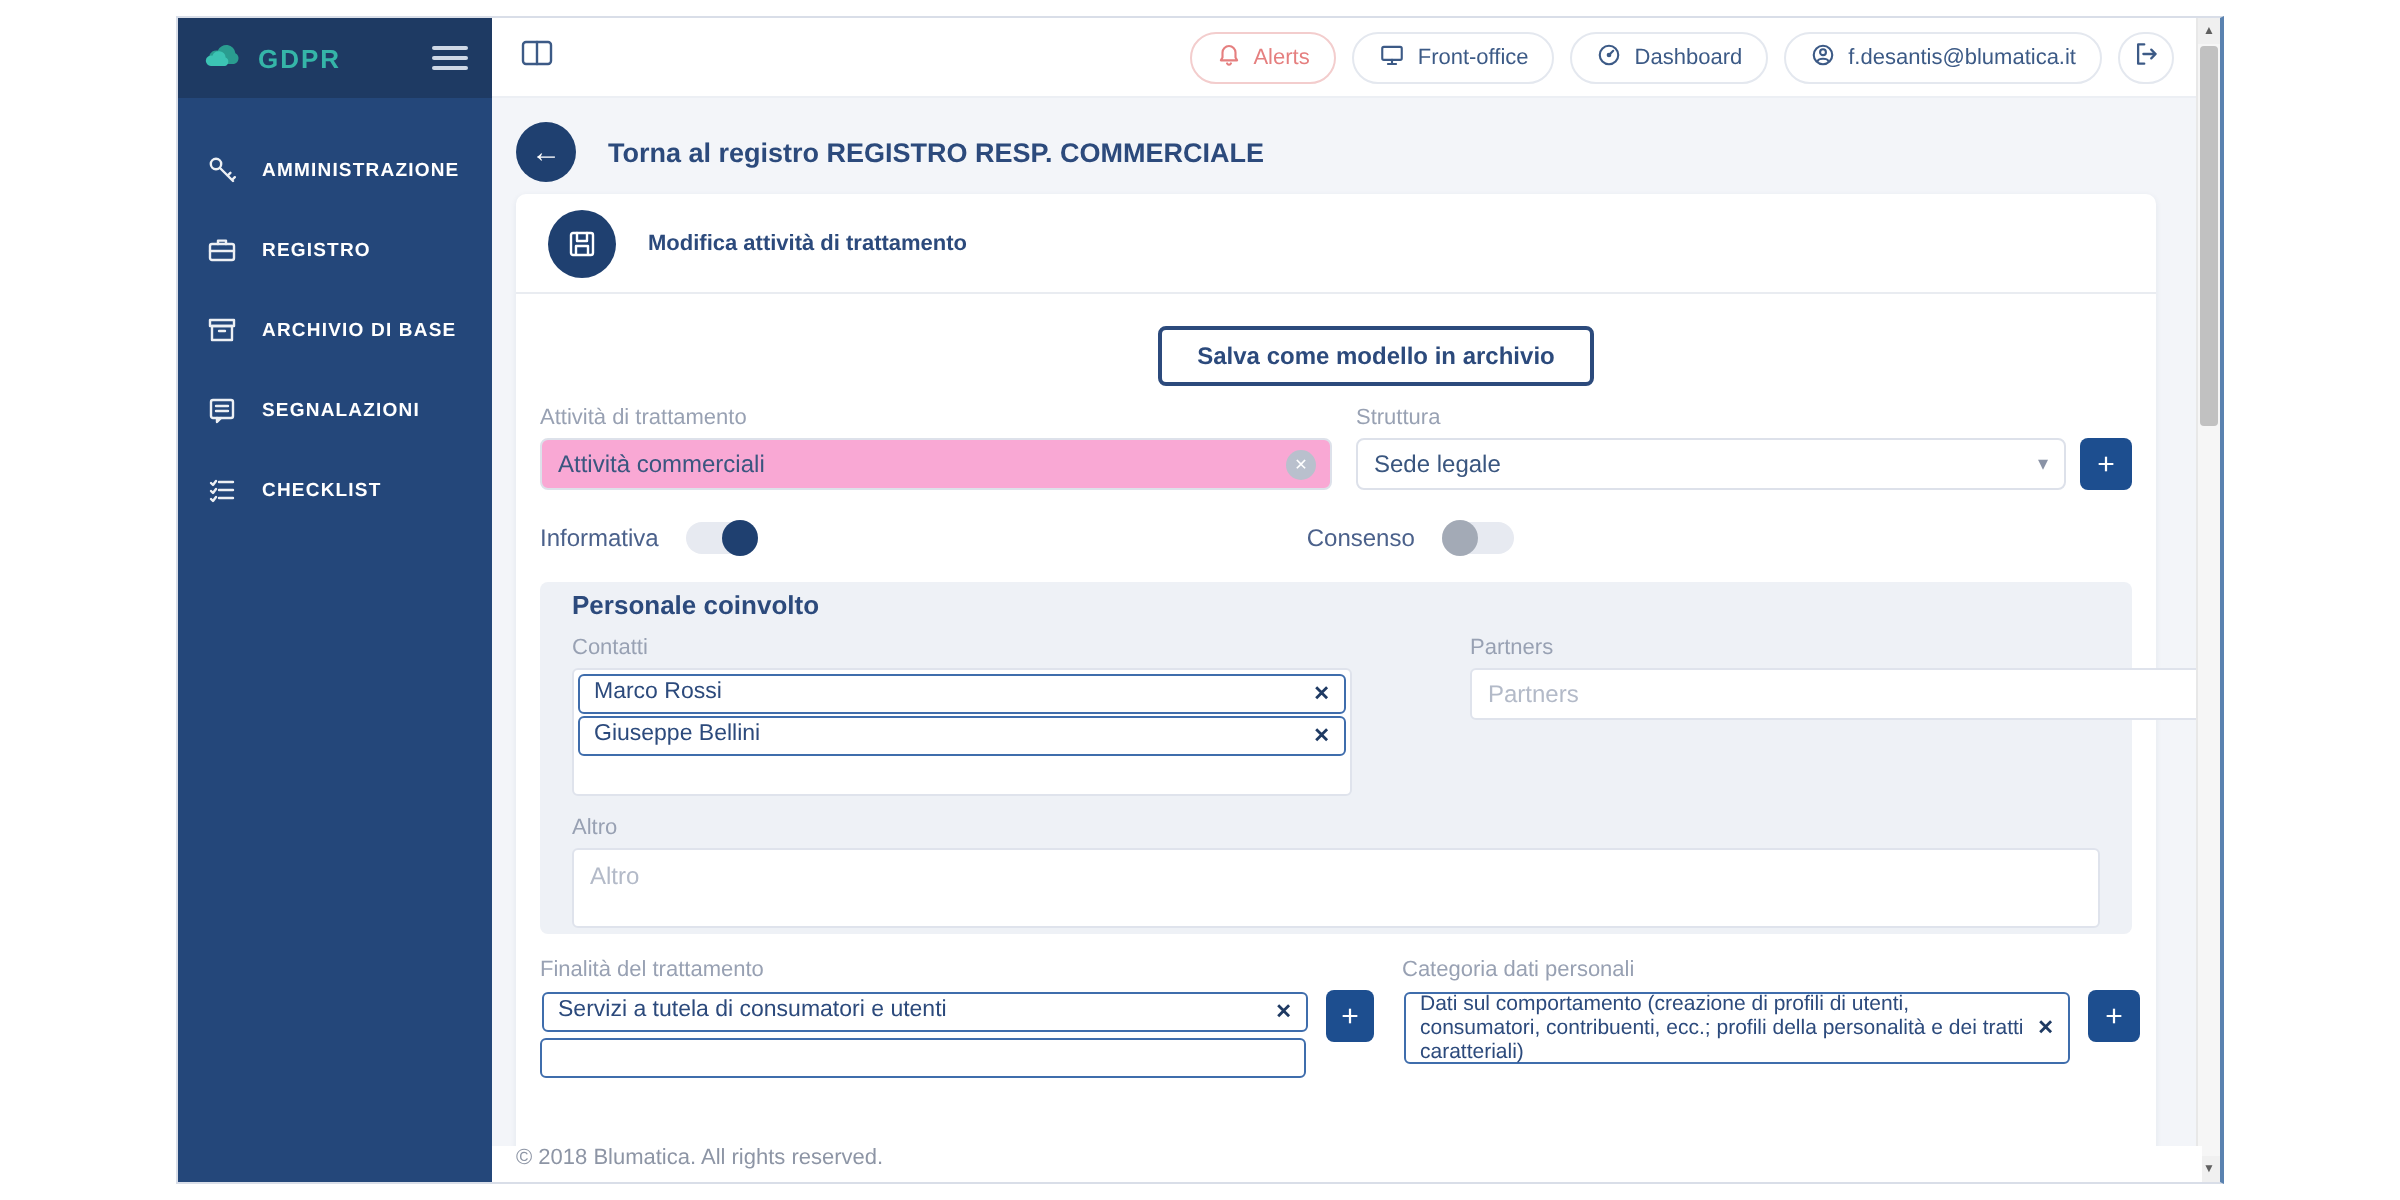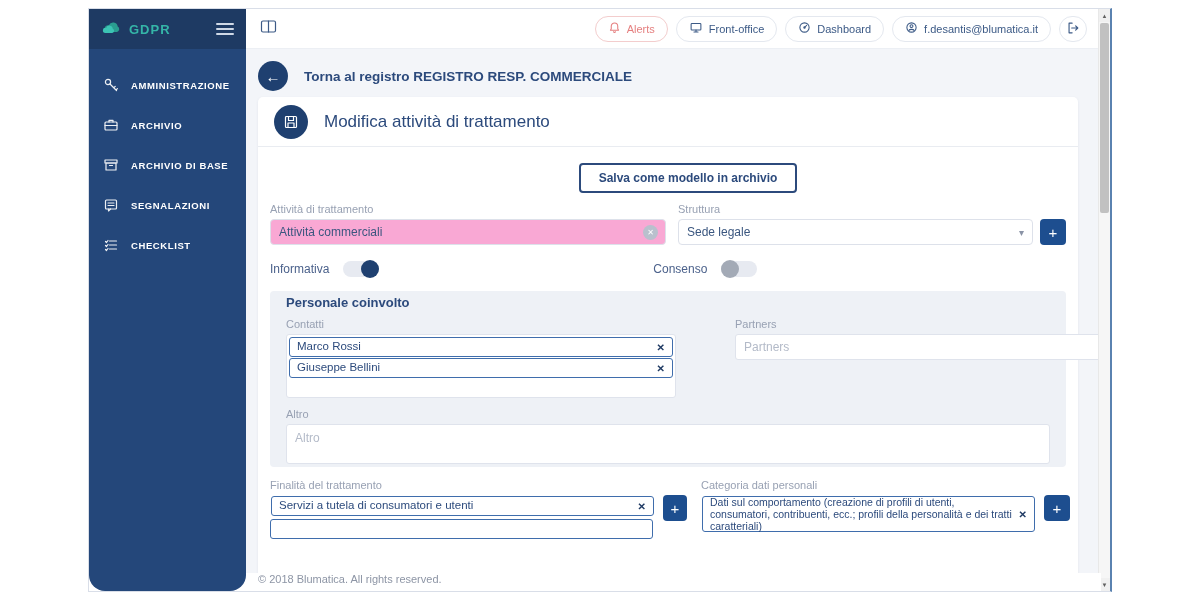--- a/index.html
+++ b/index.html
@@ -2,21 +2,21 @@
 <html><head>
 <meta charset="utf-8">
 <style>
   * { margin:0; padding:0; box-sizing:border-box; }
   html,body { width:1200px; height:600px; background:#ffffff; font-family:"Liberation Sans", sans-serif; }
 
   .frame { position:absolute; left:88px; top:8px; width:1024px; height:584px; background:#ffffff;
            border:1px solid #d9dee8; border-right:2px solid #5a82b0; overflow:hidden; }
 
   
-  .sidebar { position:absolute; left:0; top:0; width:157px; height:100%; background:#24477a;border-radius:16px; }
+  .sidebar { position:absolute; left:0; top:0; width:157px; height:100%; background:#24477a; }
   .sidebar-header { height:40px; background:#1e3a63; display:flex; align-items:center; padding:0 12px; }
   .logo-wrap { display:flex; align-items:center; gap:6px; flex:1; }
   .brand-text { color:#35b5a8; font-size:13px; font-weight:700; letter-spacing:1px; }
   .hamburger { width:18px; display:flex; flex-direction:column; gap:3px; cursor:pointer; }
   .hamburger span { display:block; height:2px; background:#cfd8e6; border-radius:1px; }
   .nav { padding-top:16px; }
   .nav-item { display:flex; align-items:center; gap:12px; padding:12px 14px; cursor:pointer; }
   .nav-item .nav-label { color:#ffffff; font-size:9.5px; font-weight:700; letter-spacing:.6px; }
   .nav-icon svg { display:block; }
 
@@ -34,21 +34,21 @@
 
   .back-row { position:absolute; left:12px; top:12px; display:flex; align-items:center; gap:16px; }
   .back-btn { width:30px; height:30px; border-radius:50%; background:#1f4070; color:#fff; display:flex;
               align-items:center; justify-content:center; font-size:15px; cursor:pointer; }
   .back-label { font-size:13.5px; font-weight:700; color:#2c4a7c; }
 
   .card { position:absolute; left:12px; top:48px; width:820px; height:620px; background:#ffffff;
           border-radius:5px; box-shadow:0 1px 3px rgba(40,60,100,.08); }
   .card-header { display:flex; align-items:center; gap:16px; padding:8px 16px; height:50px; border-bottom:1px solid #e9ecf1; }
   .card-header-icon { width:34px; height:34px; border-radius:50%; background:#1f4070; display:flex; align-items:center; justify-content:center; }
-  .card-title { font-size:17px; font-weight:400; color:#2c4a7c; }
+  .card-title { font-size:11px; font-weight:700; color:#2c4a7c; }
 
   .save-row { display:flex; justify-content:center; margin-top:16px;margin-left:40px; }
   .btn-outline { background:#fff; border:2px solid #2c4a7c; color:#2c4a7c; font-weight:700; font-size:12px;
                  border-radius:4px; padding:6px 18px; cursor:pointer; font-family:inherit; }
 
   .form-area { padding:0 12px; }
   .field-label { font-size:11px; color:#98a1b3; margin-bottom:4px; }
   .row1 { display:flex; margin-top:10px; }
   .col-a { width:396px; }
   .col-gap { width:12px; }
@@ -149,21 +149,21 @@
           </span>
         <span class="nav-label">AMMINISTRAZIONE</span>
       </div>
       <div class="nav-item">
         <span class="nav-icon">
           <svg width="16" height="16" viewBox="0 0 16 16" fill="none" stroke="#ffffff" stroke-width="1.2" opacity=".92">
             <rect x="2" y="5" width="12" height="8" rx="1"></rect>
               <path d="M6 5V3.3h4V5M2 8.5h12"></path>
           </svg>
           </span>
-        <span class="nav-label">ARCHIVIO</span>
+        <span class="nav-label">REGISTRO</span>
       </div>
       <div class="nav-item">
         <span class="nav-icon">
           <svg width="16" height="16" viewBox="0 0 16 16" fill="none" stroke="#ffffff" stroke-width="1.2" opacity=".92">
             <rect x="2" y="3" width="12" height="3"></rect>
               <rect x="3" y="6" width="10" height="7"></rect>
               <path d="M6.5 8.5h3"></path>
           </svg>
           </span>
         <span class="nav-label">ARCHIVIO DI BASE</span>

